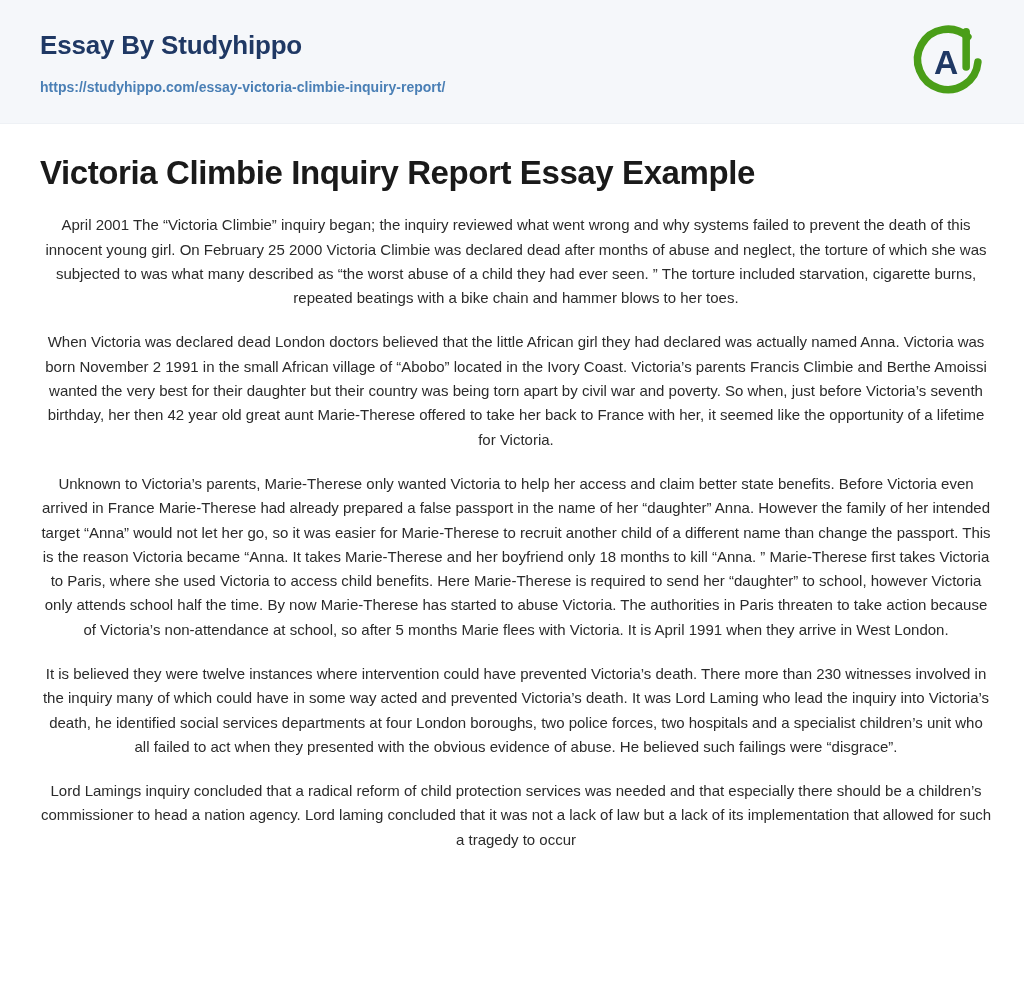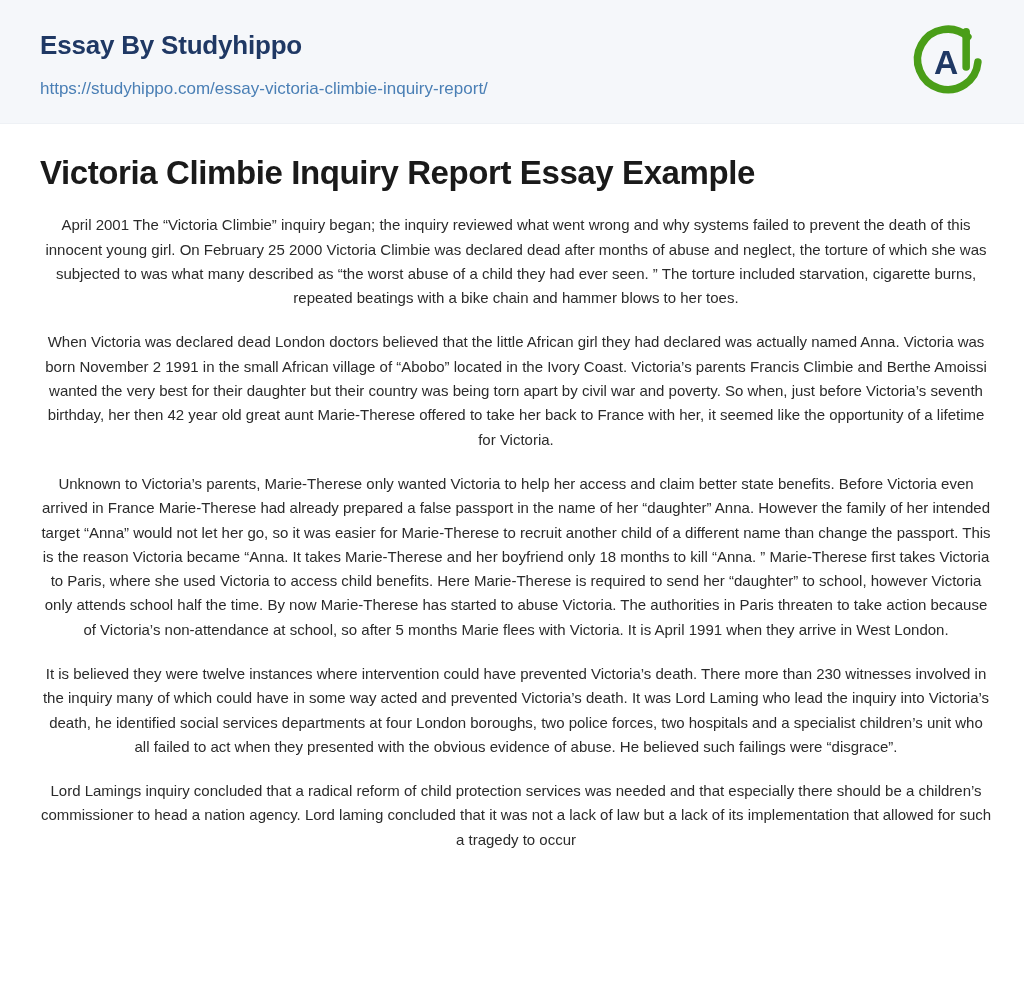--- a/index.html
+++ b/index.html
@@ -27,24 +27,25 @@
     font-size: 26px;
     font-weight: bold;
     color: #1f3864;
     letter-spacing: -0.2px;
     margin: 0;
     line-height: 1.2;
   }
   .brand .brand-accent { color: #1f3864; }
   .site-url {
     margin-top: 18px;
-    font-size: 17px;
+    font-size: 14px;
     color: #4a7fb5;
     text-decoration: none;
     display: inline-block;
+    font-weight: bold;
   }
   .logo {
     position: absolute;
     right: 36px;
     top: 20px;
     width: 84px;
     height: 84px;
   }
   .content {
     padding: 28px 32px 40px 40px;

